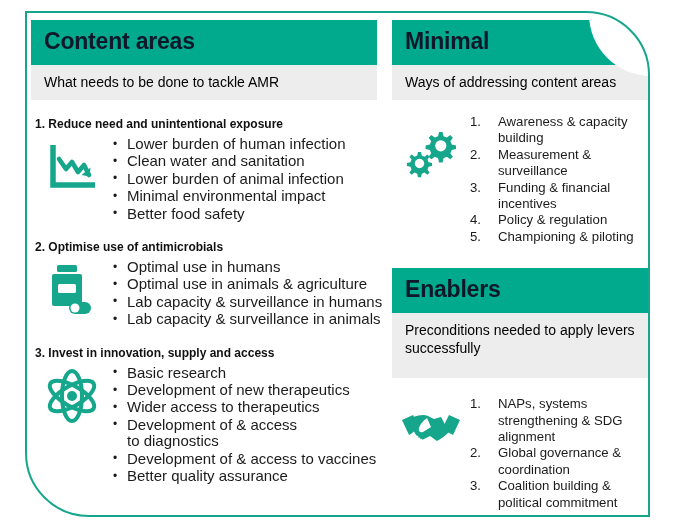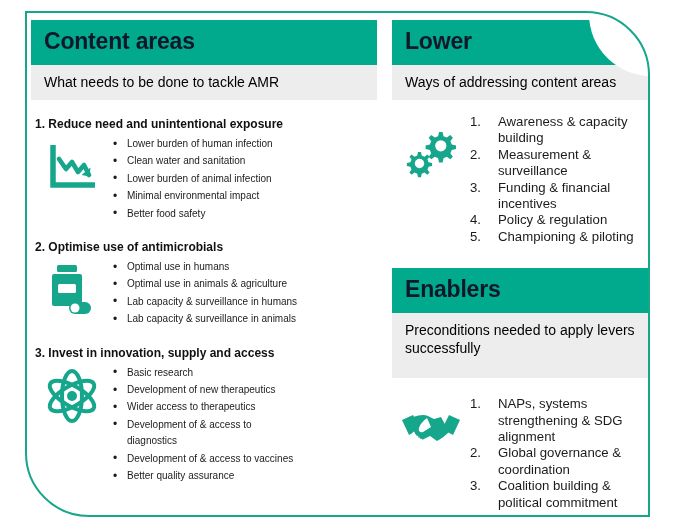--- a/index.html
+++ b/index.html
@@ -67,21 +67,21 @@
   }
   .sec-body{display:flex; align-items:flex-start;}
   .icon-box{
     width:82px; min-height:58px;
     display:flex; align-items:center; justify-content:center;
     flex:0 0 82px;
     padding-top:2px;
   }
   ul.bullets{
     margin:0; padding:0; list-style:none;
-    font-size:10px; line-height:16.4px; color:#1b1b1b;
+    font-size:15px; line-height:16.4px; color:#1b1b1b;
   }
   ul.bullets li{
     position:relative;
     padding-left:14px;
     margin-bottom:1px;
     white-space:nowrap;
   }
   ul.bullets li:before{
     content:"\2022";
     position:absolute; left:0; top:-0.5px;
@@ -188,21 +188,21 @@
         <li>Better quality assurance</li>
       </ul>
     </div>
   </div>
 
 </div>
 
 <div class="col" id="col-right">
 
   <div>
-    <div class="card-head">Lower</div>
+    <div class="card-head">Minimal</div>
     <div class="card-sub">Ways of addressing content areas</div>
 
     <div class="num-body">
       <div class="num-icon">
         <svg width="56" height="52" viewBox="0 0 56 52">
           <g fill="#16a68c">
             <path d="M36 4 l3.6 0 .9 4.2 3.3 1.4 3.5-2.5 2.6 2.6 -2.5 3.5 1.4 3.3 4.2 .9 0 3.6
                      -4.2 .9 -1.4 3.3 2.5 3.5 -2.6 2.6 -3.5-2.5 -3.3 1.4 -.9 4.2 -3.6 0
                      -.9-4.2 -3.3-1.4 -3.5 2.5 -2.6-2.6 2.5-3.5 -1.4-3.3 -4.2-.9 0-3.6
                      4.2-.9 1.4-3.3 -2.5-3.5 2.6-2.6 3.5 2.5 3.3-1.4 z"></path>

